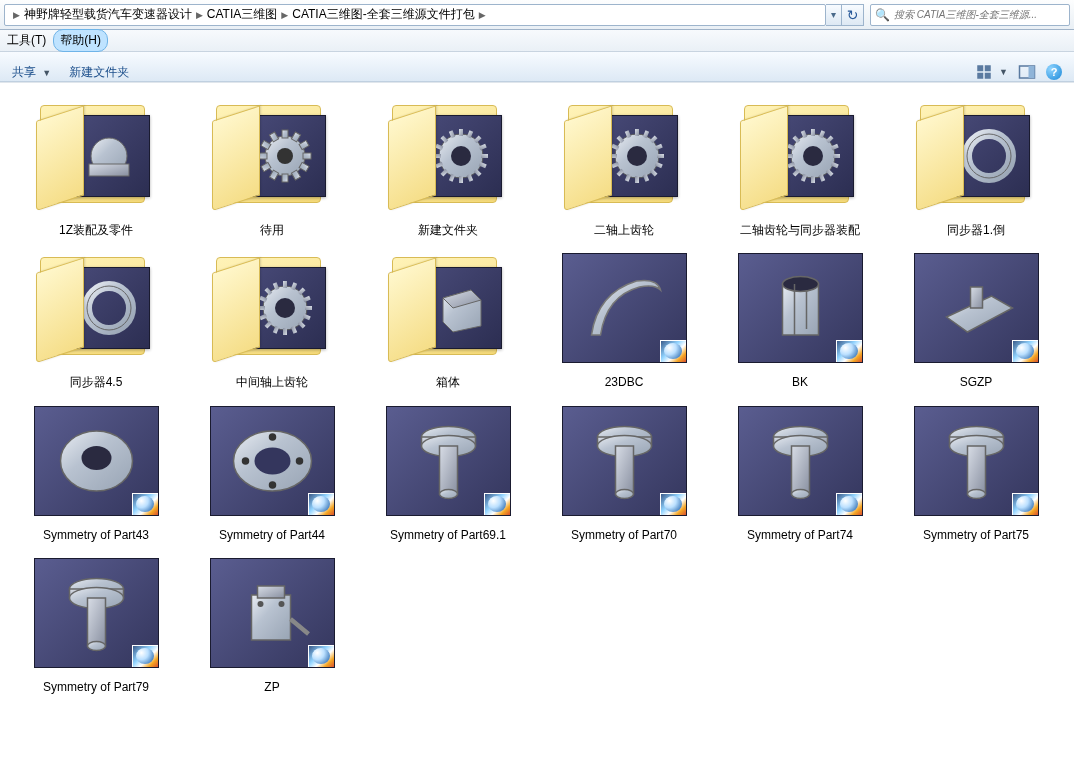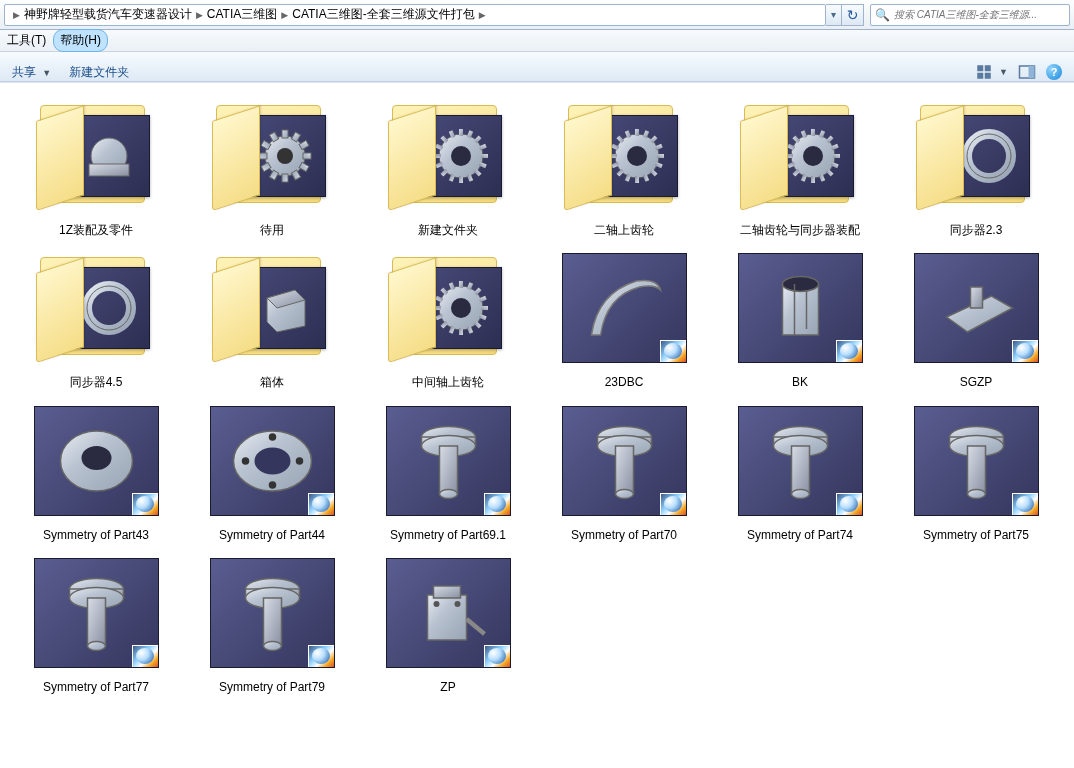--- a/index.html
+++ b/index.html
@@ -398,51 +398,36 @@
           <div class="back"></div>
           <div class="preview">
             <svg viewBox="0 0 60 60">
               <circle cx="30" cy="30" r="22" fill="none" stroke="url(#metal)" stroke-width="10"></circle>
               <circle cx="30" cy="30" r="22" fill="none" stroke="#666" stroke-width="1"></circle>
             </svg>
           </div>
           <div class="front"></div>
         </div>
       </div>
-      <div class="item-label">同步器2.3</div>
+      <div class="item-label">同步器1.倒</div>
     </div>
     <div class="item">
       <div class="thumb">
         <div class="folder">
           <div class="back"></div>
           <div class="preview">
             <svg viewBox="0 0 60 60">
               <circle cx="30" cy="30" r="22" fill="none" stroke="url(#metal)" stroke-width="10"></circle>
               <circle cx="30" cy="30" r="22" fill="none" stroke="#666" stroke-width="1"></circle>
             </svg>
           </div>
           <div class="front"></div>
         </div>
       </div>
       <div class="item-label">同步器4.5</div>
-    </div>
-    <div class="item">
-      <div class="thumb">
-        <div class="folder">
-          <div class="back"></div>
-          <div class="preview">
-            <svg viewBox="0 0 60 60">
-              <path d="M12 20 L40 12 L50 22 L50 48 L22 54 L12 44 Z" fill="url(#metal)" stroke="#666"></path>
-              <path d="M12 20 L40 12 L50 22 L22 30 Z" fill="url(#metal2)" stroke="#666"></path>
-            </svg>
-          </div>
-          <div class="front"></div>
-        </div>
-      </div>
-      <div class="item-label">箱体</div>
     </div>
     <div class="item">
       <div class="thumb">
         <div class="folder">
           <div class="back"></div>
           <div class="preview">
             <svg viewBox="0 0 60 60">
               <g transform="translate(30 30)">
                 <circle r="22" fill="url(#metal)" stroke="#555"></circle>
                 <circle r="10" fill="#2a2a40"></circle>
@@ -465,20 +450,35 @@
               </g>
             </svg>
           </div>
           <div class="front"></div>
         </div>
       </div>
       <div class="item-label">中间轴上齿轮</div>
     </div>
     <div class="item">
       <div class="thumb">
+        <div class="folder">
+          <div class="back"></div>
+          <div class="preview">
+            <svg viewBox="0 0 60 60">
+              <path d="M12 20 L40 12 L50 22 L50 48 L22 54 L12 44 Z" fill="url(#metal)" stroke="#666"></path>
+              <path d="M12 20 L40 12 L50 22 L22 30 Z" fill="url(#metal2)" stroke="#666"></path>
+            </svg>
+          </div>
+          <div class="front"></div>
+        </div>
+      </div>
+      <div class="item-label">箱体</div>
+    </div>
+    <div class="item">
+      <div class="thumb">
         <div class="file">
           <svg viewBox="0 0 60 60">
             <path d="M8 48 Q 12 20 38 12 Q 52 10 54 18 Q 50 14 40 16 Q 18 22 14 48 Z" fill="url(#metal)" stroke="#777"></path>
           </svg>
           <div class="badge"></div>
         </div>
       </div>
       <div class="item-label">23DBC</div>
     </div>
     <div class="item">
@@ -586,35 +586,20 @@
             <ellipse cx="30" cy="14" rx="18" ry="7" fill="url(#metal)" stroke="#666"></ellipse>
             <rect x="12" y="14" width="36" height="6" fill="url(#metal2)" stroke="#666"></rect>
             <ellipse cx="30" cy="20" rx="18" ry="7" fill="url(#metal)" stroke="#666"></ellipse>
             <rect x="24" y="20" width="12" height="32" fill="url(#metal2)" stroke="#666"></rect>
             <ellipse cx="30" cy="52" rx="6" ry="3" fill="url(#metal)" stroke="#666"></ellipse>
           </svg>
           <div class="badge"></div>
         </div>
       </div>
       <div class="item-label">Symmetry of Part75</div>
-    </div>
-    <div class="item">
-      <div class="thumb">
-        <div class="file">
-          <svg viewBox="0 0 60 60">
-            <ellipse cx="30" cy="14" rx="18" ry="7" fill="url(#metal)" stroke="#666"></ellipse>
-            <rect x="12" y="14" width="36" height="6" fill="url(#metal2)" stroke="#666"></rect>
-            <ellipse cx="30" cy="20" rx="18" ry="7" fill="url(#metal)" stroke="#666"></ellipse>
-            <rect x="24" y="20" width="12" height="32" fill="url(#metal2)" stroke="#666"></rect>
-            <ellipse cx="30" cy="52" rx="6" ry="3" fill="url(#metal)" stroke="#666"></ellipse>
-          </svg>
-          <div class="badge"></div>
-        </div>
-      </div>
-      <div class="item-label">Symmetry of Part77</div>
     </div>
     <div class="item">
       <div class="thumb">
         <div class="file">
           <svg viewBox="0 0 60 60">
             <ellipse cx="30" cy="14" rx="18" ry="7" fill="url(#metal)" stroke="#666"></ellipse>
             <rect x="12" y="14" width="36" height="6" fill="url(#metal2)" stroke="#666"></rect>
             <ellipse cx="30" cy="20" rx="18" ry="7" fill="url(#metal)" stroke="#666"></ellipse>
             <rect x="24" y="20" width="12" height="32" fill="url(#metal2)" stroke="#666"></rect>
             <ellipse cx="30" cy="52" rx="6" ry="3" fill="url(#metal)" stroke="#666"></ellipse>

